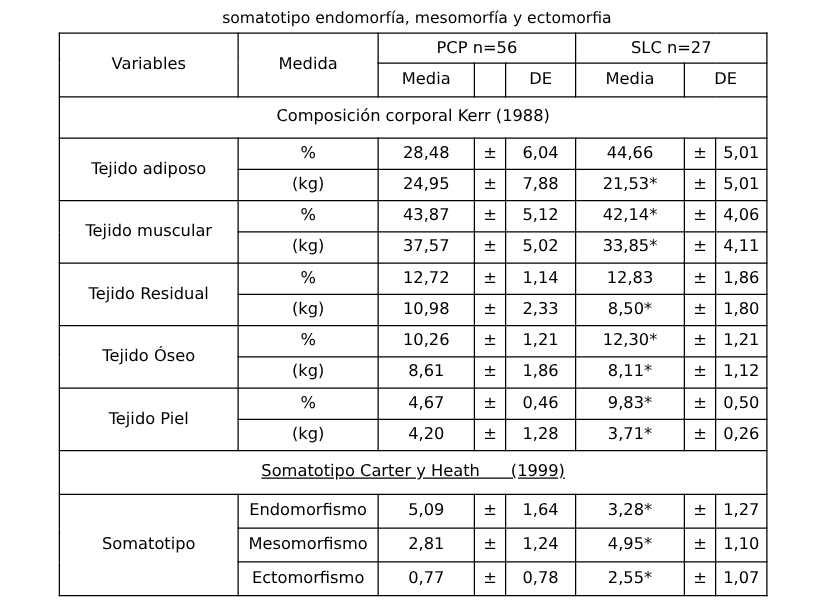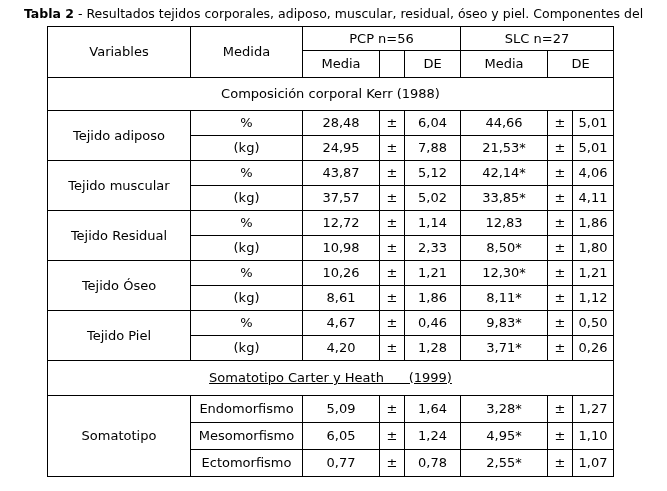--- a/index.html
+++ b/index.html
@@ -47,21 +47,21 @@
   tr.sub-hdr td { height: 24px; }
   tr.section-row td { height: 30px; white-space: pre-wrap; }
   tr.section-row.second td { height: 32px; text-decoration: underline; }
   tr.data-row td { height: 22px; }
   tr.soma-row td { height: 24px; }
 </style>
 </head>
 <body>
 
 <div class="caption">
-  <div><span class="bold">Tabla 2</span> <span>- Resultados tejidos corporales, adiposo, muscular, residual, óseo y piel. Componentes del</span></div>
+  <div class="line2">somatotipo endomorfía, mesomorfía y ectomorfia</div>
 </div>
 
 <table class="results">
   <colgroup>
     <col style="width:143px">
       <col style="width:112px">
       <col style="width:77px">
       <col style="width:25px">
     <col style="width:56px">
       <col style="width:87px">
@@ -197,21 +197,21 @@
     <td>Endomorfismo</td>
     <td>5,09</td>
     <td>±</td>
     <td>1,64</td>
     <td>3,28*</td>
     <td>±</td>
     <td>1,27</td>
   </tr>
   <tr class="soma-row">
     <td>Mesomorfismo</td>
-    <td>6,05</td>
+    <td>2,81</td>
     <td>±</td>
     <td>1,24</td>
     <td>4,95*</td>
     <td>±</td>
     <td>1,10</td>
   </tr>
   <tr class="soma-row">
     <td>Ectomorfismo</td>
     <td>0,77</td>
     <td>±</td>

